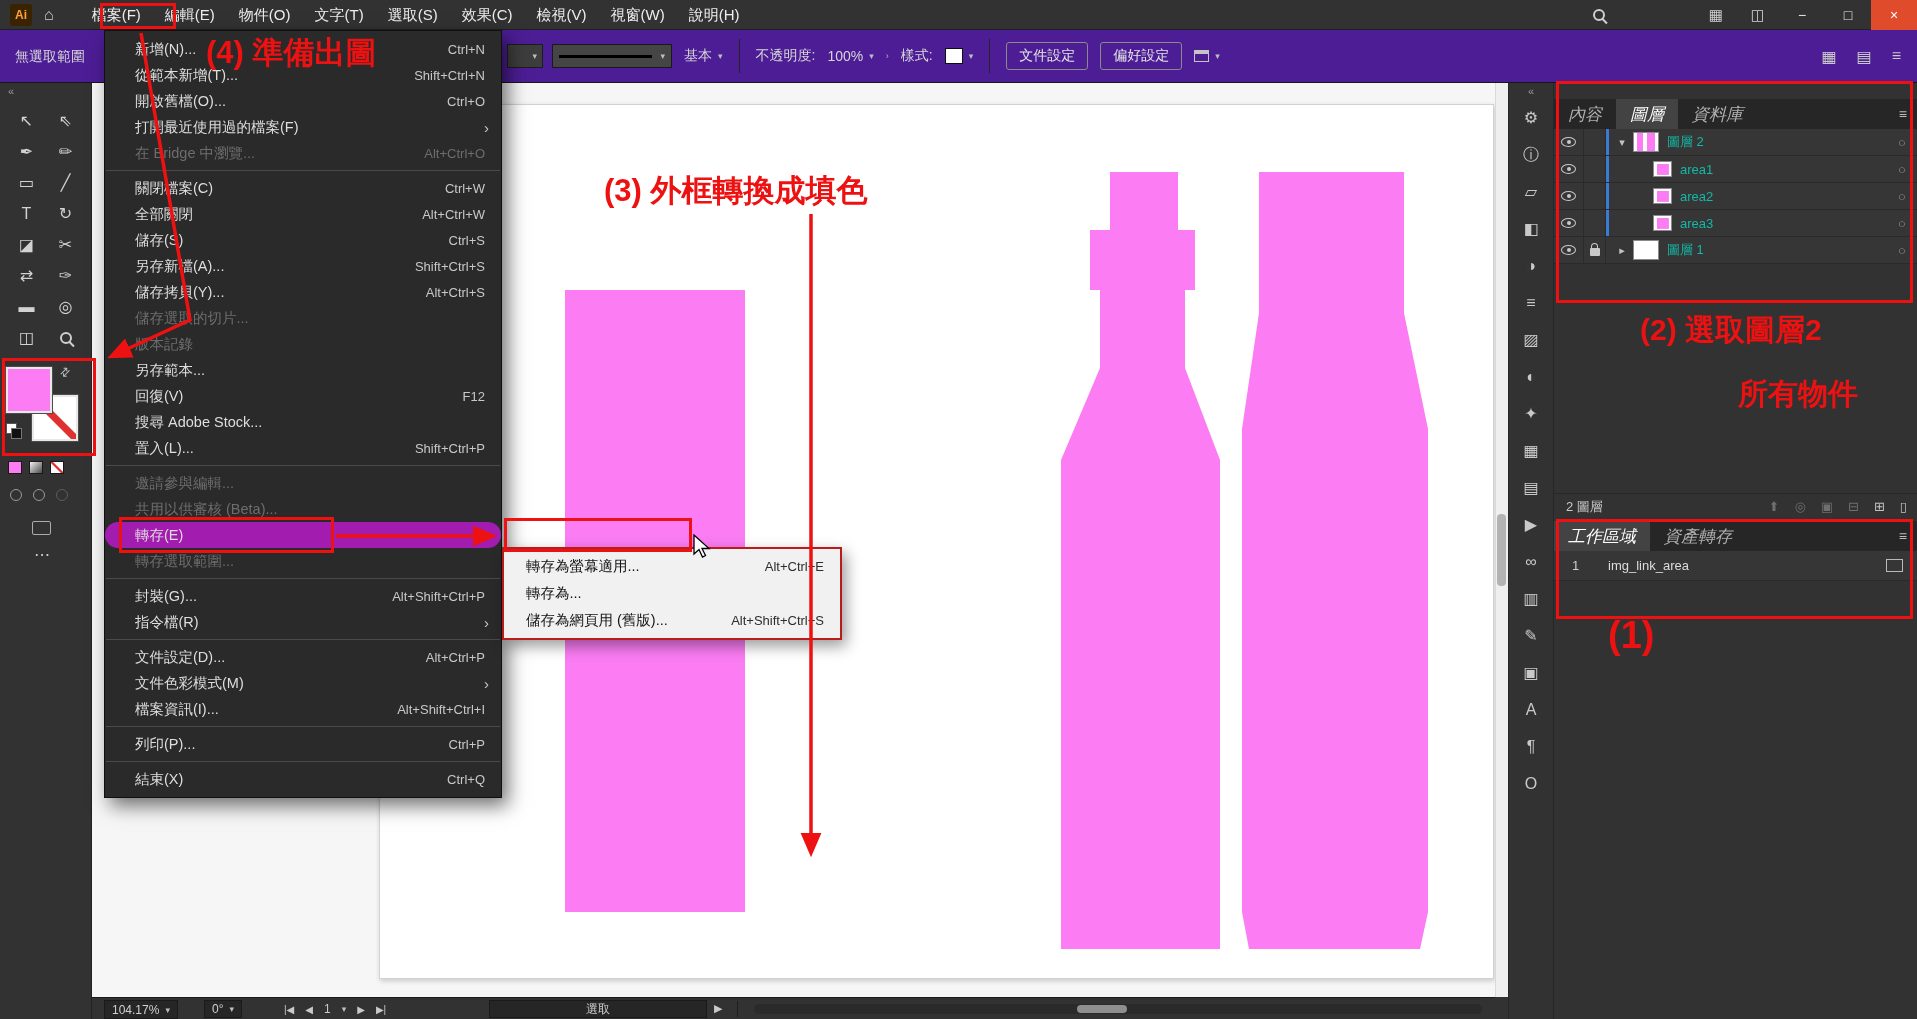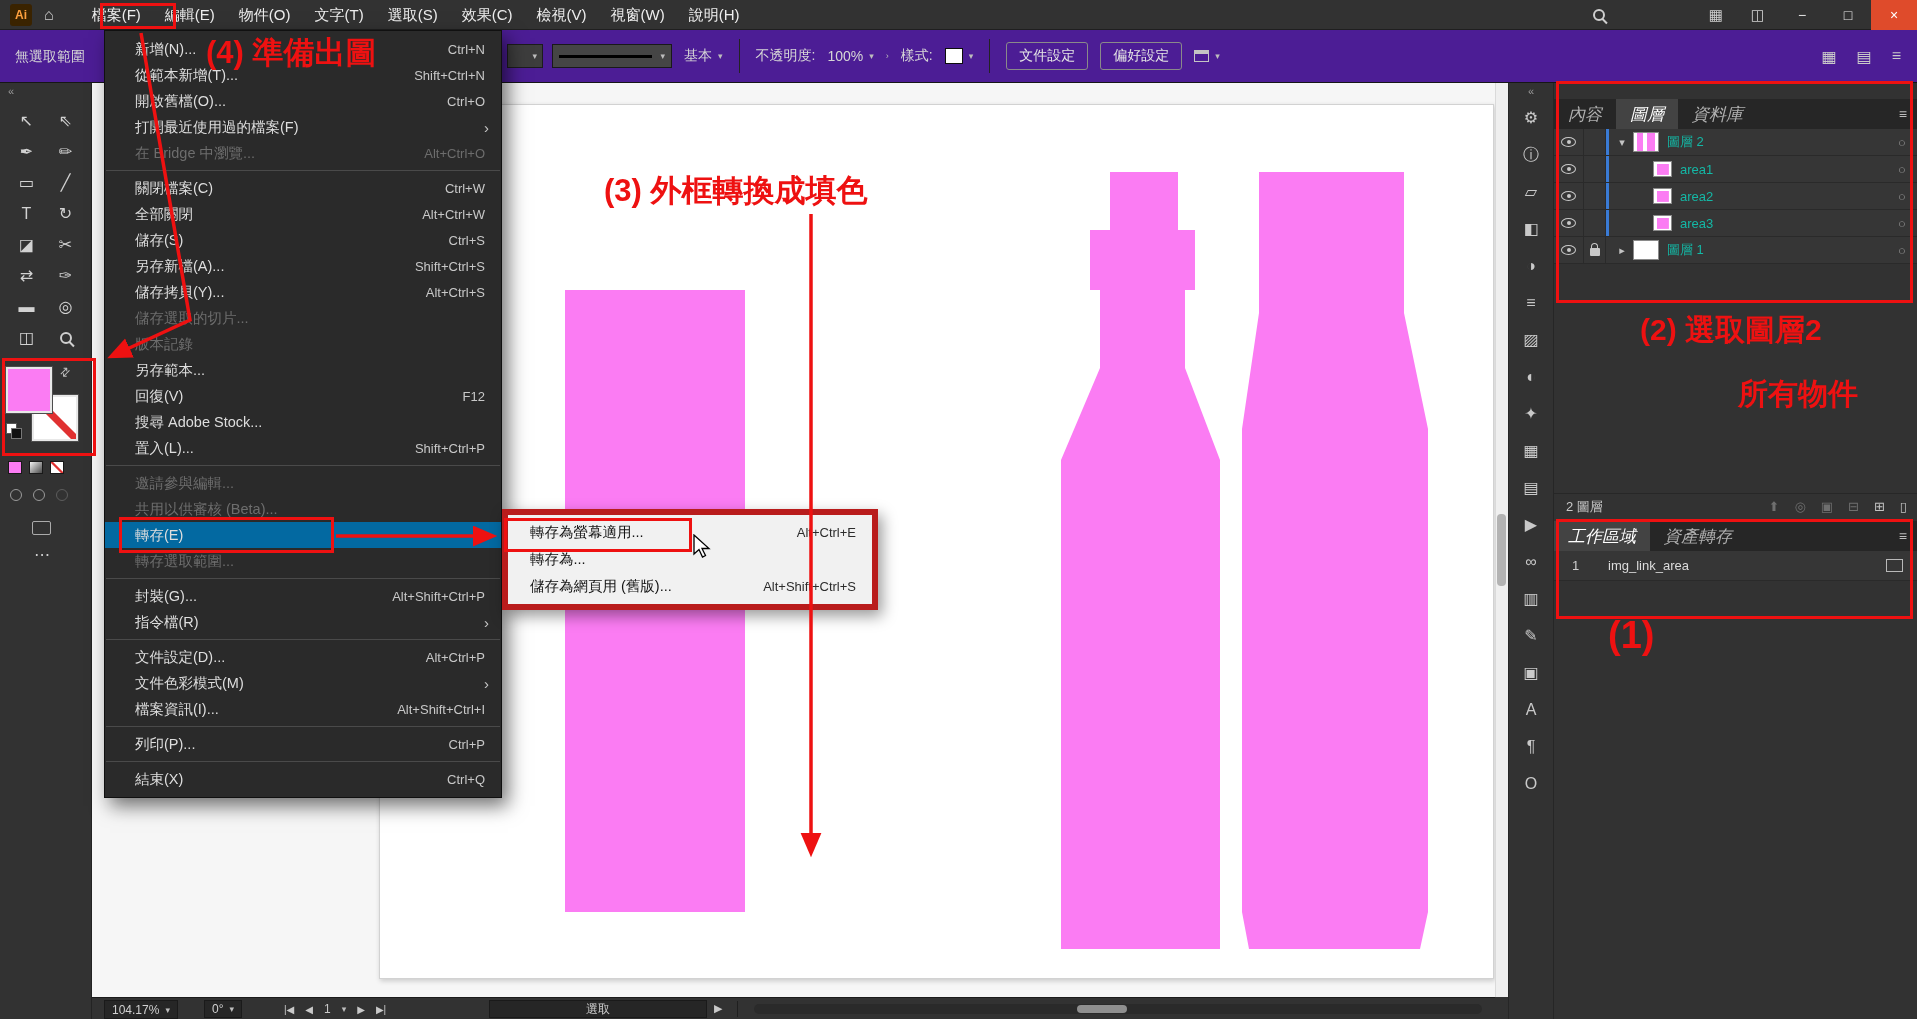--- a/index.html
+++ b/index.html
@@ -142,29 +142,29 @@
   .sb-field { position:absolute; left:397px; top:2px; width:218px; height:18px; background:#262626;
     border:1px solid #1a1a1a; display:flex; align-items:center; justify-content:center; color:#cccccc; }
   .sb-play { position:absolute; left:622px; top:4px; font-size:11px; color:#c9c9c9; }
   .sb-sep2 { position:absolute; left:645px; top:3px; width:1px; height:16px; background:#1f1f1f; }
   .hs-track { position:absolute; left:662px; top:6px; width:728px; height:10px; background:#2a2a2a; border-radius:5px; }
   .hs-thumb { position:absolute; left:985px; top:7px; width:50px; height:8px; background:#8f8f8f; border-radius:4px; }
   
   .filemenu { position:absolute; left:104px; top:30px; width:398px; background:#2a2a2a;
     border:1px solid #101010; box-shadow:6px 8px 18px rgba(0,0,0,.55); padding:5px 0; z-index:30; }
   .fm-item { display:flex; align-items:center; height:26px; font-size:14.5px; color:#dedede; }
-  .fm-item.highlighted { background:#0369a1; }
+  .fm-item.highlighted { background:#a21caf;border-radius:13px; }
   .fm-item.disabled .fm-label, .fm-item.disabled .fm-short { color:#6d6d6d; }
   .fm-label { flex:1; padding-left:30px; white-space:nowrap; }
   .fm-short { margin-right:16px; font-size:13px; color:#c8c8c8; white-space:nowrap; }
   .fm-arrow { margin-right:12px; color:#c8c8c8; font-size:15px; }
   .fm-sep { height:1px; background:#4a4a4a; margin:4px 1px; }
   
-  .submenu { position:absolute; left:502px; top:509px; width:376px; background:#f1f1f1;
-    border:6px solid #b91c1c; box-shadow:4px 6px 14px rgba(0,0,0,.4); padding:4px 0; z-index:31; }
+  .submenu { position:absolute; left:502px; top:547px; width:340px; background:#f1f1f1;
+    border:2px solid #b91c1c; box-shadow:4px 6px 14px rgba(0,0,0,.4); padding:4px 0; z-index:31; }
   .sm-item { display:flex; align-items:center; height:27px; font-size:14.5px; color:#141414; }
   .sm-label { flex:1; padding-left:22px; white-space:nowrap; }
   .sm-short { margin-right:16px; font-size:13px; color:#2c2c2c; white-space:nowrap; }
   
   .magnifier { display:inline-block; position:relative; width:12px; height:12px;
     border:2px solid #cfcfcf; border-radius:50%; }
   .magnifier::after { content:""; position:absolute; right:-5px; bottom:-3px; width:7px; height:2px;
     background:#cfcfcf; transform:rotate(45deg); }
   
   .anno { position:absolute; inset:0; pointer-events:none; z-index:40; }

